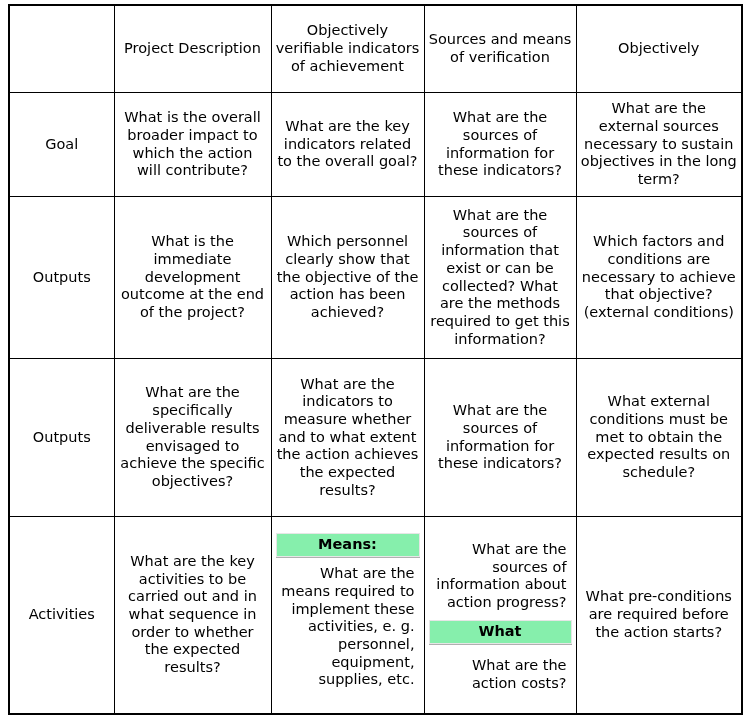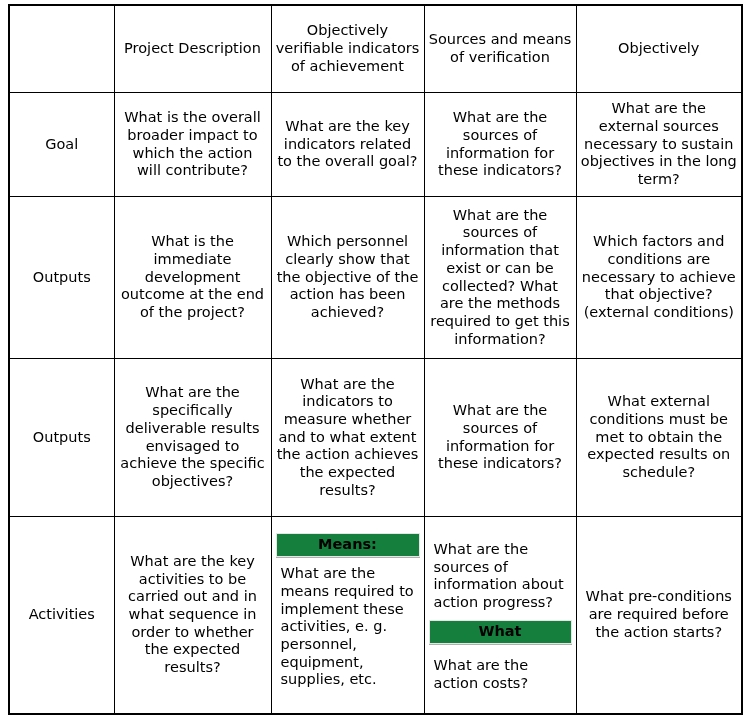--- a/index.html
+++ b/index.html
@@ -78,32 +78,32 @@
   td.rowlabel .inner {
     display: block;
   }
 
   
   td.stacked {
     padding: 0;
     vertical-align: top;
   }
   .subhdr {
-    background: #15803d;
+    background: #86efac;
     font-weight: bold;
     font-size: 14.5px;
     color: #000000;
     text-align: center;
     padding: 3px 0 4px 0;
     border-bottom: 1px solid #b0b0b0;
     box-shadow: 0 0 0 1px #e6e6e6 inset;
   }
   .subbody {
     padding: 7px 5px 8px 5px;
-    text-align: left;
+    text-align: right;
     font-size: 14.5px;
     line-height: 1.22;
   }
   .subbody.pad-top { padding-top: 12px; }
 
   
   tr.r-head  { height: 82px; }
   tr.r-goal  { height: 104px; }
   tr.r-purp  { height: 162px; }
   tr.r-out   { height: 158px; }

